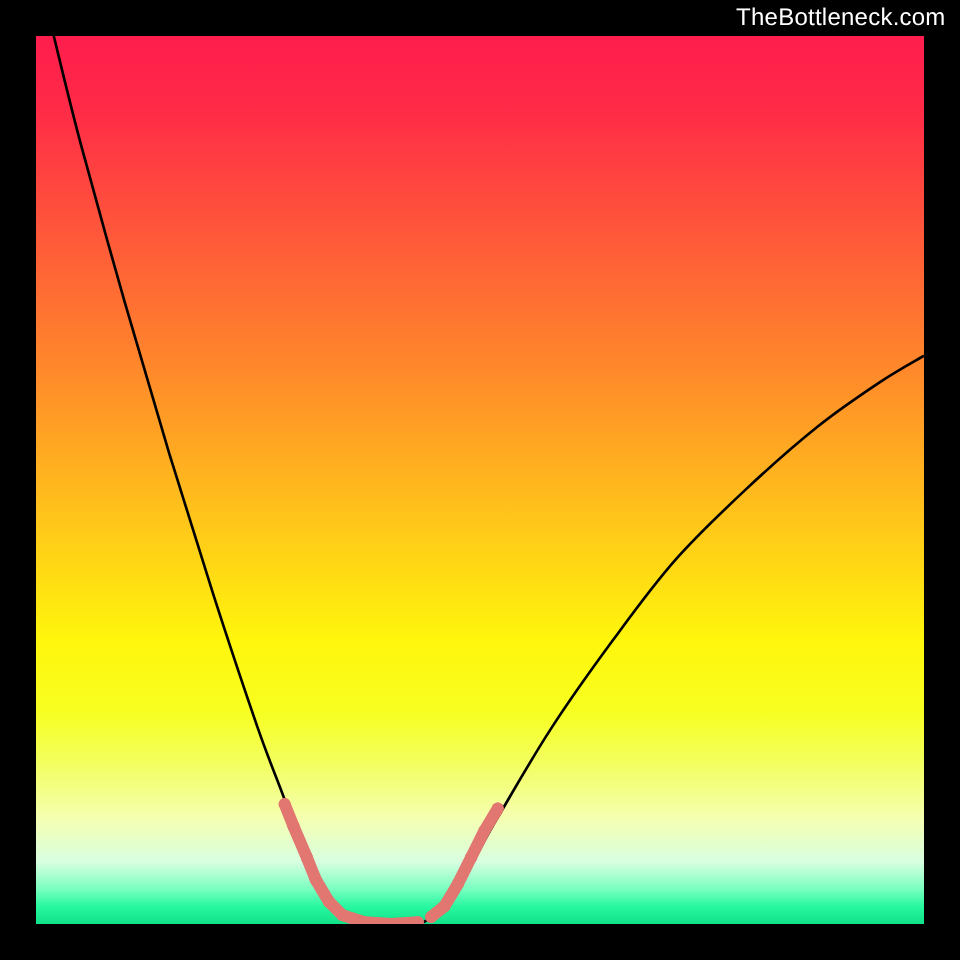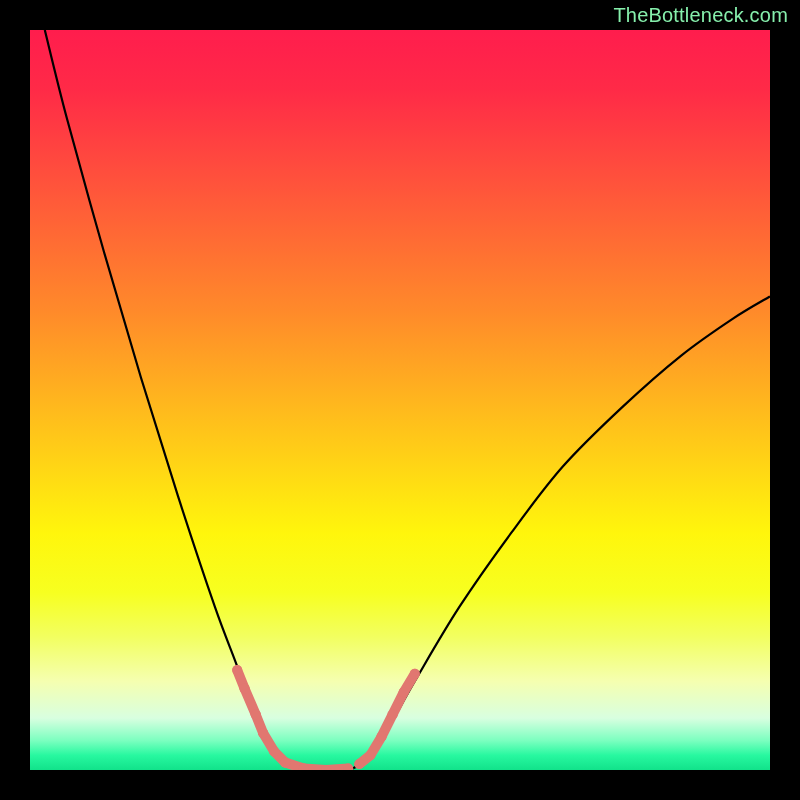--- a/index.html
+++ b/index.html
@@ -52,21 +52,21 @@
   svg.curves {
     position: absolute;
     inset: 0;
     width: 100%;
     height: 100%;
   }
   .watermark {
     position: absolute;
     top: 4px;
     right: 12px;
-    color: #86efac;
+    color: #ffffff;
     font-size: 20px;
     letter-spacing: 0.2px;
     font-weight: 400;
     user-select: none;
   }
 </style>
 </head>
 <body>
 
 <div class="frame">

